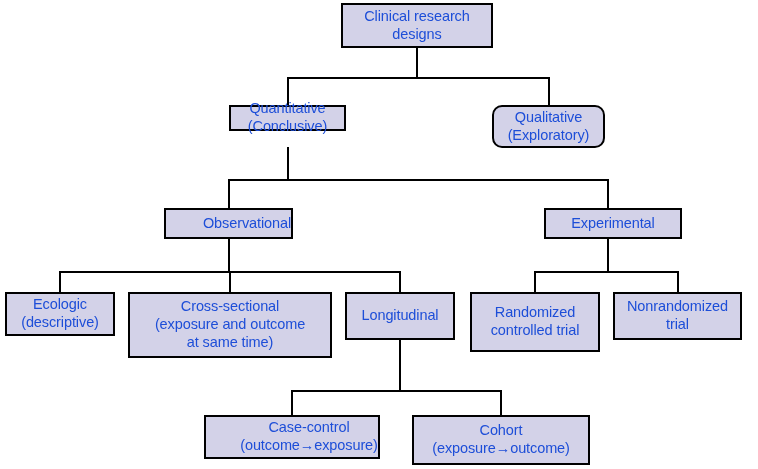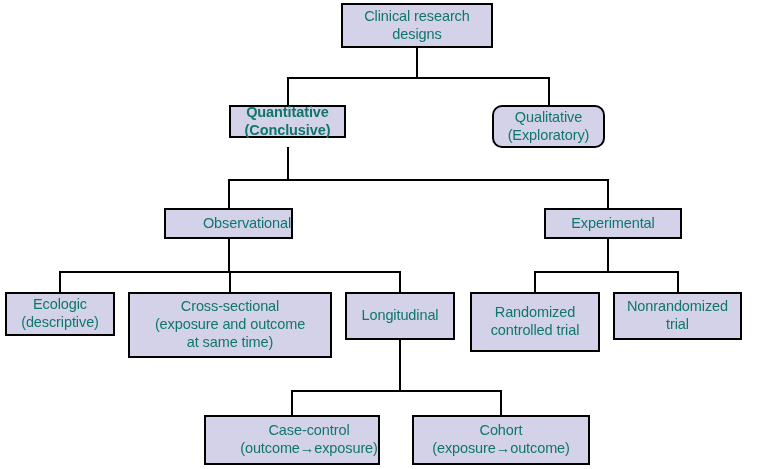--- a/index.html
+++ b/index.html
@@ -31,21 +31,21 @@
   }
   .node {
     position: absolute;
     box-sizing: border-box;
     background: #d3d2e8;
     border: 2px solid #000000;
     display: flex;
     align-items: center;
     justify-content: center;
     text-align: center;
-    color: #0f766e;
+    color: #1d4ed8;
     font-size: 14.5px;
     line-height: 1.22;
     letter-spacing: -0.1px;
     white-space: pre-line;
     padding: 1px 3px;
   }
 </style>
 </head>
 <body>
 
@@ -53,34 +53,34 @@
   <svg class="connectors" viewBox="0 0 758 469" preserveAspectRatio="none" aria-hidden="true">
       <path d="M417 48 L417 78 M288 78 L549 78 M288 78 L288 105 M549 78 L549 105" stroke="#000000"></path>
       <path d="M288 148 L288 180 M229 180 L608 180 M229 180 L229 208 M608 180 L608 208" stroke="#000000"></path>
       <path d="M229 239 L229 272 M60 272 L400 272 M60 272 L60 292 M230 272 L230 292 M400 272 L400 292" stroke="#000000"></path>
       <path d="M608 239 L608 272 M535 272 L678 272 M535 272 L535 292 M678 272 L678 292" stroke="#000000"></path>
       <path d="M400 340 L400 391 M292 391 L501 391 M292 391 L292 415 M501 391 L501 415" stroke="#000000"></path>
     </svg>
   <div id="nodes-layer">
       <div class="node" style="left: 341px; top: 3px; width: 152px; height: 45px; background: rgb(211, 210, 232); border-color: rgb(0, 0, 0);">Clinical research
 designs</div>
-      <div class="node" style="left: 229px; top: 105px; width: 117px; height: 33px; background: rgb(211, 210, 232); border-color: rgb(0, 0, 0); font-weight: bold;">Quantitative
+      <div class="node" style="left: 229px; top: 105px; width: 117px; height: 26px; background: rgb(211, 210, 232); border-color: rgb(0, 0, 0);">Quantitative
 (Conclusive)</div>
       <div class="node" style="left: 492px; top: 105px; width: 113px; height: 43px; background: rgb(211, 210, 232); border-color: rgb(0, 0, 0); border-radius: 10px;">Qualitative
 (Exploratory)</div>
       <div class="node" style="left: 164px; top: 208px; width: 129px; height: 31px; background: rgb(211, 210, 232); border-color: rgb(0, 0, 0); padding-left: 40px;">Observational</div>
       <div class="node" style="left: 544px; top: 208px; width: 138px; height: 31px; background: rgb(211, 210, 232); border-color: rgb(0, 0, 0);">Experimental</div>
       <div class="node" style="left: 5px; top: 292px; width: 110px; height: 44px; background: rgb(211, 210, 232); border-color: rgb(0, 0, 0);">Ecologic
 (descriptive)</div>
       <div class="node" style="left: 128px; top: 292px; width: 204px; height: 66px; background: rgb(211, 210, 232); border-color: rgb(0, 0, 0);">Cross-sectional
 (exposure and outcome
 at same time)</div>
       <div class="node" style="left: 345px; top: 292px; width: 110px; height: 48px; background: rgb(211, 210, 232); border-color: rgb(0, 0, 0);">Longitudinal</div>
       <div class="node" style="left: 470px; top: 292px; width: 130px; height: 60px; background: rgb(211, 210, 232); border-color: rgb(0, 0, 0);">Randomized
 controlled trial</div>
       <div class="node" style="left: 613px; top: 292px; width: 129px; height: 48px; background: rgb(211, 210, 232); border-color: rgb(0, 0, 0);">Nonrandomized
 trial</div>
-      <div class="node" style="left: 204px; top: 415px; width: 176px; height: 50px; background: rgb(211, 210, 232); border-color: rgb(0, 0, 0); padding-left: 37px;">Case-control
+      <div class="node" style="left: 204px; top: 415px; width: 176px; height: 44px; background: rgb(211, 210, 232); border-color: rgb(0, 0, 0); padding-left: 37px;">Case-control
 (outcome→exposure)</div>
       <div class="node" style="left: 412px; top: 415px; width: 178px; height: 50px; background: rgb(211, 210, 232); border-color: rgb(0, 0, 0);">Cohort
 (exposure→outcome)</div>
     </div>
 </div>
 
 </body></html>

